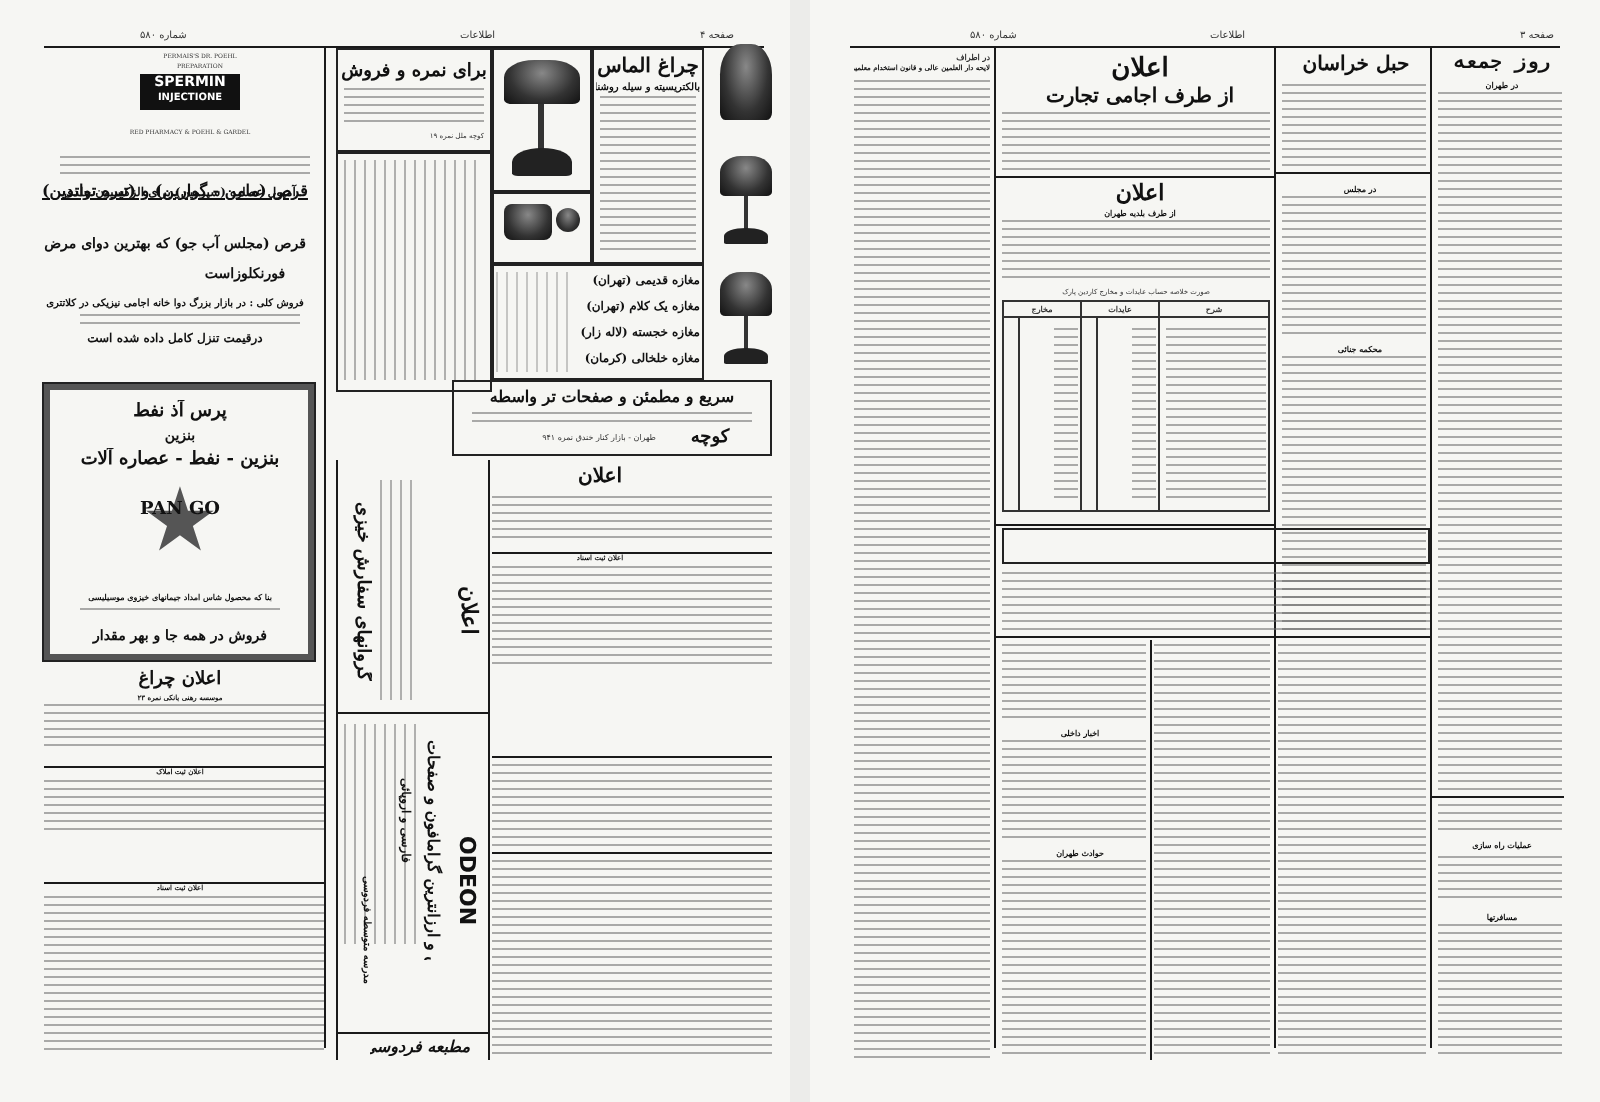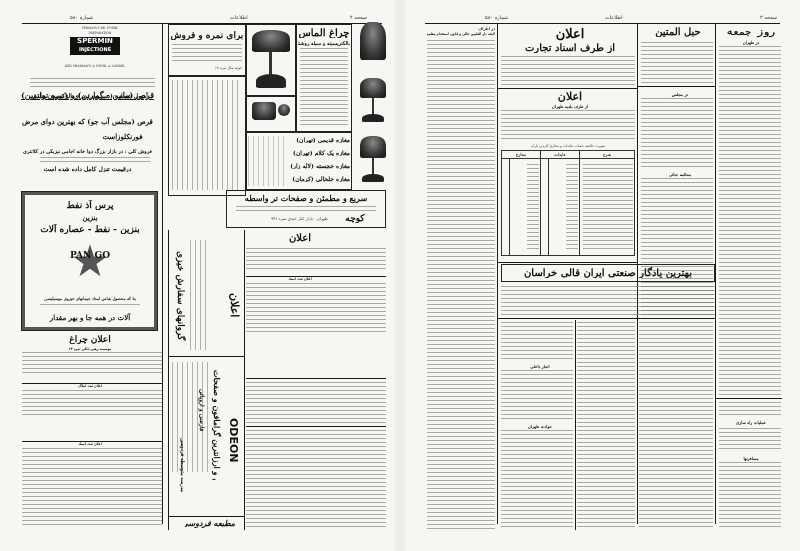--- a/index.html
+++ b/index.html
@@ -58,21 +58,21 @@
   </div>
 
   <div class="frame" style="left:22px; top:192px; width:135px; height:138px;"></div>
   <div class="h" style="left:30px; top:200px; width:120px; font-size:9px;">پرس آذ نفط</div>
   <div class="h" style="left:30px; top:213px; width:120px; font-size:7px;">بنزین</div>
   <div class="h" style="left:30px; top:224px; width:120px; font-size:9px;">بنزین - نفط - عصاره آلات</div>
   <div class="star" style="left:65px; top:236px; width:50px; height:50px; font-size:44px; line-height:50px;">★</div>
   <div class="h" style="left:70px; top:250px; width:40px; font-size:9px; color:#111;">PAN GO</div>
   <div class="h" style="left:30px; top:296px; width:120px; font-size:4px;">بنا که محصول شاس امداد جیمانهای خیزوی موسیلیسی</div>
   <div class="lines" style="left:40px; top:304px; width:100px; height:4px;"></div>
-  <div class="h" style="left:30px; top:313px; width:120px; font-size:7px;">آلات در همه جا و بهر مقدار</div>
+  <div class="h" style="left:30px; top:313px; width:120px; font-size:7px;">فروش در همه جا و بهر مقدار</div>
 
   <div class="h" style="left:60px; top:334px; width:60px; font-size:9px;">اعلان چراغ</div>
   <div class="h" style="left:40px; top:347px; width:100px; font-size:3.5px;">موسسه رهنی بانکی نمره ۲۳</div>
   <div class="lines" style="left:22px; top:352px; width:140px; height:22px;"></div>
 
   <div class="rule" style="left:22px; top:383px; width:140px; height:1px;"></div>
   <div class="h" style="left:60px; top:384px; width:60px; font-size:3.5px;">اعلان ثبت املاک</div>
   <div class="lines" style="left:22px; top:390px; width:140px; height:28px;"></div>
   <div class="rule" style="left:22px; top:441px; width:140px; height:1px;"></div>
   <div class="h" style="left:60px; top:442px; width:60px; font-size:3.5px;">اعلان ثبت اسناد</div>
@@ -158,21 +158,21 @@
 
   <div class="rule" style="left:92px; top:24px; width:1px; height:500px;"></div>
   <div class="rule" style="left:232px; top:24px; width:1px; height:500px;"></div>
   <div class="rule" style="left:310px; top:24px; width:1px; height:500px;"></div>
 
   <div class="txt" style="left:22px; top:26px; width:68px; font-size:4px; font-weight:bold;">در اطراف</div>
   <div class="h" style="left:22px; top:32px; width:68px; font-size:3.5px;">لایحه دار العلمین عالی و قانون استخدام معلمین</div>
   <div class="lines" style="left:22px; top:40px; width:68px; height:490px;"></div>
 
   <div class="h" style="left:120px; top:26px; width:90px; font-size:13px;">اعلان</div>
-  <div class="h" style="left:100px; top:42px; width:130px; font-size:10px;">از طرف اسناد تجارت</div>
+  <div class="h" style="left:100px; top:42px; width:130px; font-size:10px;">از طرف اجامی تجارت</div>
   <div class="lines" style="left:96px; top:56px; width:134px; height:30px;"></div>
   <div class="rule" style="left:93px; top:88px; width:139px; height:1px;"></div>
 
   <div class="h" style="left:130px; top:90px; width:70px; font-size:11px;">اعلان</div>
   <div class="h" style="left:130px; top:104px; width:70px; font-size:4px;">از طرف بلدیه طهران</div>
   <div class="lines" style="left:96px; top:110px; width:134px; height:30px;"></div>
 
   <div class="txt" style="left:96px; top:144px; width:134px; font-size:3.5px; text-align:center;">صورت خلاصه حساب عایدات و مخارج کاردین پارک</div>
   <table class="ledger" style="left:96px; top:150px; width:134px; height:106px;">
     <tbody>
@@ -192,34 +192,33 @@
       <td>
             <div class="lines" style="position:relative; width:12px; height:86px;"></div>
           </td>
       <td style="width:8px;"></td>
     </tr>
   </tbody>
     </table>
   <div class="rule" style="left:93px; top:262px; width:139px; height:1px;"></div>
 
   <div class="box" style="left:96px; top:264px; width:214px; height:18px;"></div>
-  <div class="h" style="left:98px; top:267px; width:210px; font-size:10px;">بهترین یادگار صنعتی ایران قالی خراسان</div>
   <div class="lines" style="left:96px; top:286px; width:214px; height:30px;"></div>
   <div class="rule" style="left:93px; top:318px; width:217px; height:1px;"></div>
 
   <div class="rule" style="left:170px; top:320px; width:1px; height:210px;"></div>
   <div class="lines" style="left:96px; top:322px; width:72px; height:40px;"></div>
   <div class="h" style="left:110px; top:364px; width:50px; font-size:4px;">اخبار داخلی</div>
   <div class="lines" style="left:96px; top:370px; width:72px; height:50px;"></div>
   <div class="h" style="left:110px; top:424px; width:50px; font-size:4px;">حوادث طهران</div>
   <div class="lines" style="left:96px; top:430px; width:72px; height:100px;"></div>
   <div class="lines" style="left:172px; top:322px; width:58px; height:208px;"></div>
   <div class="lines" style="left:234px; top:322px; width:74px; height:208px;"></div>
 
-  <div class="h" style="left:240px; top:26px; width:66px; font-size:10px;">حبل المتین</div>
+  <div class="h" style="left:240px; top:26px; width:66px; font-size:10px;">حبل خراسان</div>
   <div class="lines" style="left:236px; top:42px; width:72px; height:44px;"></div>
   <div class="rule" style="left:233px; top:86px; width:77px; height:1px;"></div>
   <div class="h" style="left:250px; top:92px; width:50px; font-size:4px;">در مجلس</div>
   <div class="lines" style="left:236px; top:98px; width:72px; height:72px;"></div>
   <div class="h" style="left:250px; top:172px; width:50px; font-size:4px;">محکمه جنائی</div>
   <div class="lines" style="left:236px; top:178px; width:72px; height:138px;"></div>
 
   <div class="h" style="left:318px; top:26px; width:56px; font-size:10px;font-family:Liberation Mono, monospace;">روز جمعه</div>
   <div class="h" style="left:318px; top:40px; width:56px; font-size:4px;">در طهران</div>
   <div class="lines" style="left:314px; top:46px; width:62px; height:350px;"></div>

